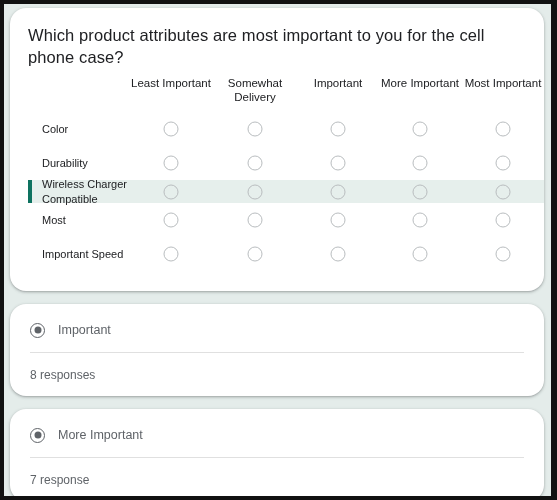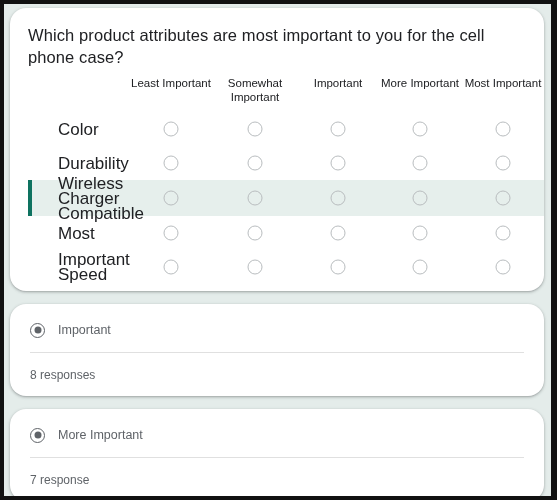--- a/index.html
+++ b/index.html
@@ -72,21 +72,21 @@
   .rows {
     position: absolute;
     left: 0; right: 0;
     top: 104px;
   }
 
   .grid-row {
     position: relative;
     height: 34px;
   }
-  .grid-row.tall { height: 36px; }
+  .grid-row.tall { height: 23px; }
 
   .grid-row.highlight {
     background: #e6efec;
   }
   .grid-row.highlight::before {
     content: "";
     position: absolute;
     left: 18px;
     top: 0;
     bottom: 0;
@@ -99,24 +99,23 @@
     width: 18px;
     background: #ffffff;
   }
 
   .row-label {
     position: absolute;
     left: 32px;
     top: 50%;
     transform: translateY(-50%);
     width: 104px;
-    font-size: 17px;
+    font-size: 11px;
     line-height: 15px;
     color: #202124;
-    margin-left: 16px;
   }
 
   .radio-cell {
     position: absolute;
     top: 50%;
     transform: translate(-50%, -50%);
     width: 15px;
     height: 15px;
     border: 1.4px solid #b9bdbf;
     border-radius: 50%;
@@ -183,21 +182,21 @@
 
 <div class="frame">
   <div class="page">
 
     <div class="card card-grid">
 
       <div class="q-title">Which product attributes are most important to you for the cell phone case?</div>
 
       <div class="grid-head">
         <div class="col-head" style="left:113px;">Least Important</div>
-        <div class="col-head" style="left:197px;">Somewhat Important</div>
+        <div class="col-head" style="left:197px;">Somewhat Delivery</div>
         <div class="col-head" style="left:280px;">Important</div>
         <div class="col-head" style="left:362px;">More Important</div>
         <div class="col-head" style="left:445px;">Most Important</div>
       </div>
 
       <div class="rows">
 
         <div class="grid-row">
           <div class="row-label">Color</div>
           <div class="radio-cell" style="left:161px;"></div>

